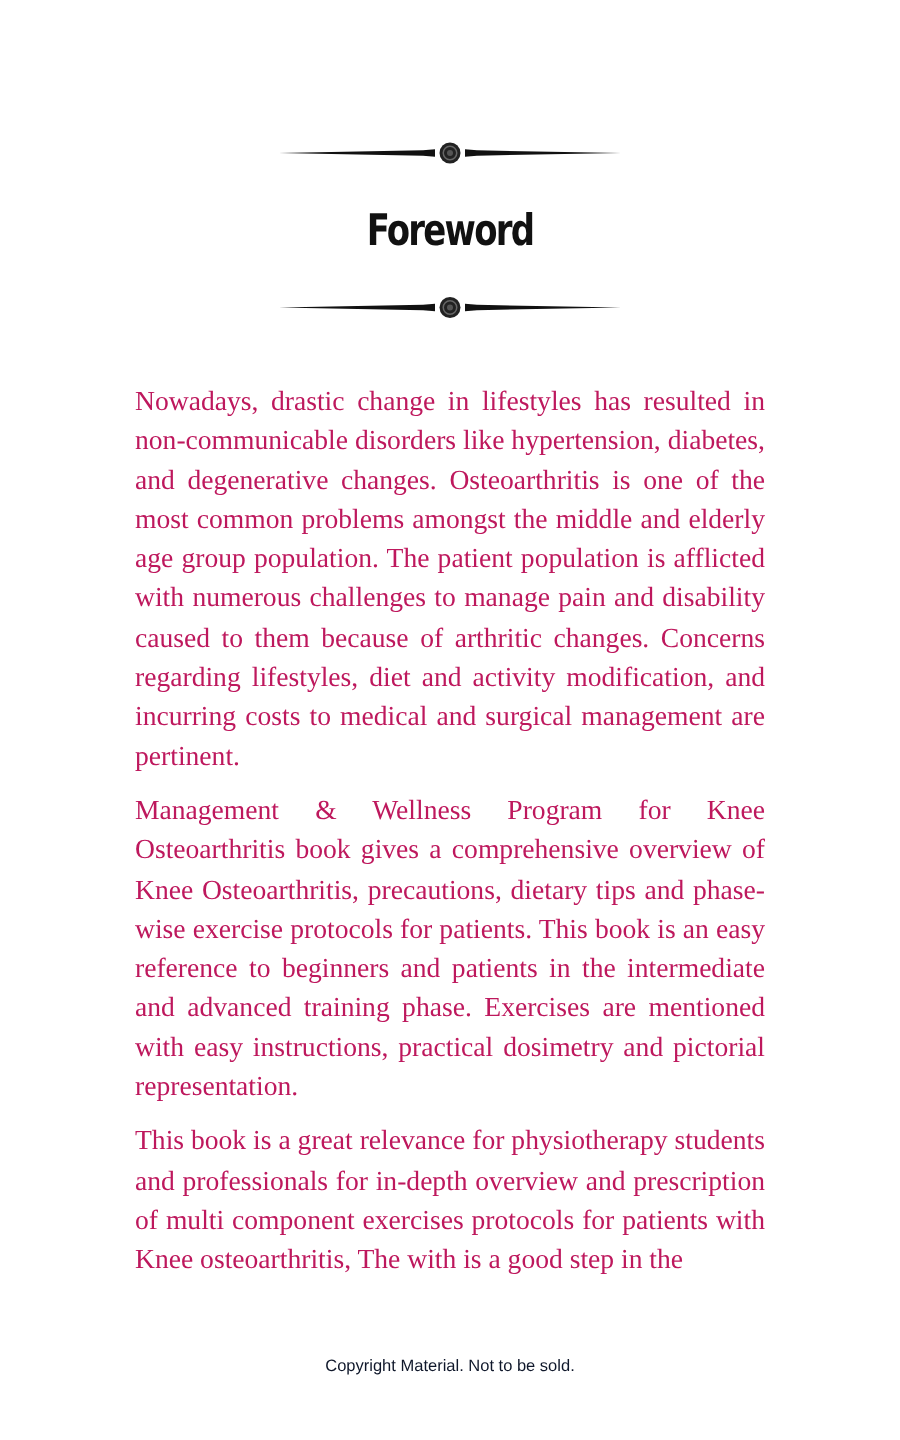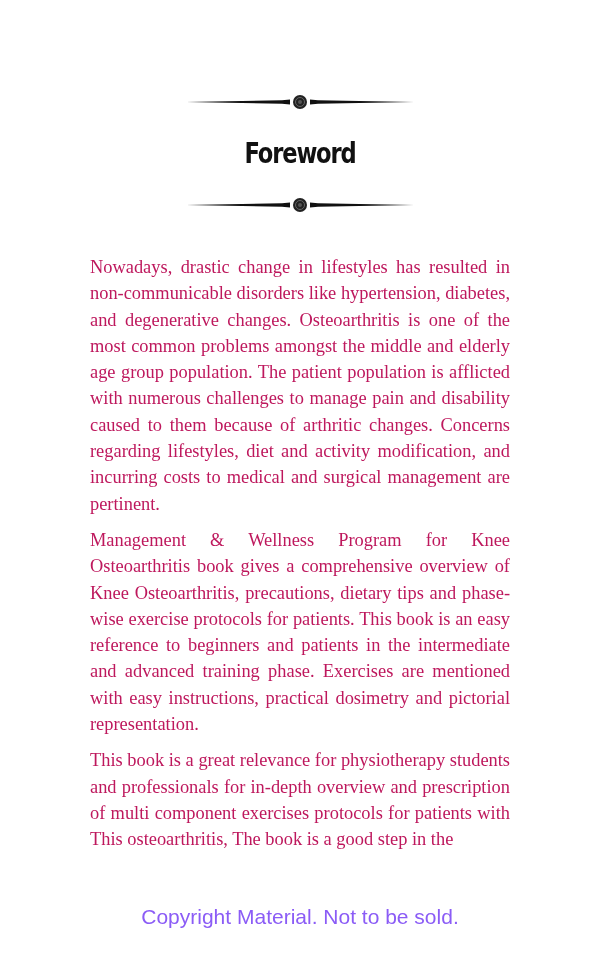--- a/index.html
+++ b/index.html
@@ -56,22 +56,22 @@
       margin: 0 0 10px 0;
     }
 
     .footer {
       position: absolute;
       top: 905px;
       left: 0;
       width: 600px;
       text-align: center;
       font-family: "Liberation Sans", sans-serif;
-      font-size: 21px;
-      color: #8b5cf6;
+      font-size: 11px;
+      color: #0f172a;
     }
   </style>
 </head>
 <body>
 
 <div class="ornament top">
   <svg viewBox="0 0 228 16">
     <path d="M0 8 L96 6.2 L104 5.5 L104 10.5 L96 9.8 Z" fill="#111"></path>
     <path d="M228 8 L132 6.2 L124 5.5 L124 10.5 L132 9.8 Z" fill="#111"></path>
     <circle cx="114" cy="8" r="7" fill="#222"></circle>
@@ -88,16 +88,16 @@
     <path d="M228 8 L132 6.2 L124 5.5 L124 10.5 L132 9.8 Z" fill="#111"></path>
     <circle cx="114" cy="8" r="7" fill="#222"></circle>
     <circle cx="114" cy="8" r="4.5" fill="none" stroke="#666" stroke-width="1"></circle>
     <circle cx="114" cy="8" r="2" fill="#555"></circle>
   </svg>
 </div>
 
 <div class="body-text">
   <p>Nowadays, drastic change in lifestyles has resulted in non-communicable disorders like hypertension, diabetes, and degenerative changes. Osteoarthritis is one of the most common problems amongst the middle and elderly age group population. The patient population is afflicted with numerous challenges to manage pain and disability caused to them because of arthritic changes. Concerns regarding lifestyles, diet and activity modification, and incurring costs to medical and surgical management are pertinent.</p>
   <p>Management &amp; Wellness Program for Knee Osteoarthritis book gives a comprehensive overview of Knee Osteoarthritis, precautions, dietary tips and phase-wise exercise protocols for patients. This book is an easy reference to beginners and patients in the intermediate and advanced training phase. Exercises are mentioned with easy instructions, practical dosimetry and pictorial representation.</p>
-  <p>This book is a great relevance for physiotherapy students and professionals for in-depth overview and prescription of multi component exercises protocols for patients with This osteoarthritis, The book is a good step in the</p>
+  <p>This book is a great relevance for physiotherapy students and professionals for in-depth overview and prescription of multi component exercises protocols for patients with Knee osteoarthritis, The with is a good step in the</p>
 </div>
 
 <div class="footer">Copyright Material. Not to be sold.</div>
 
 </body></html>

